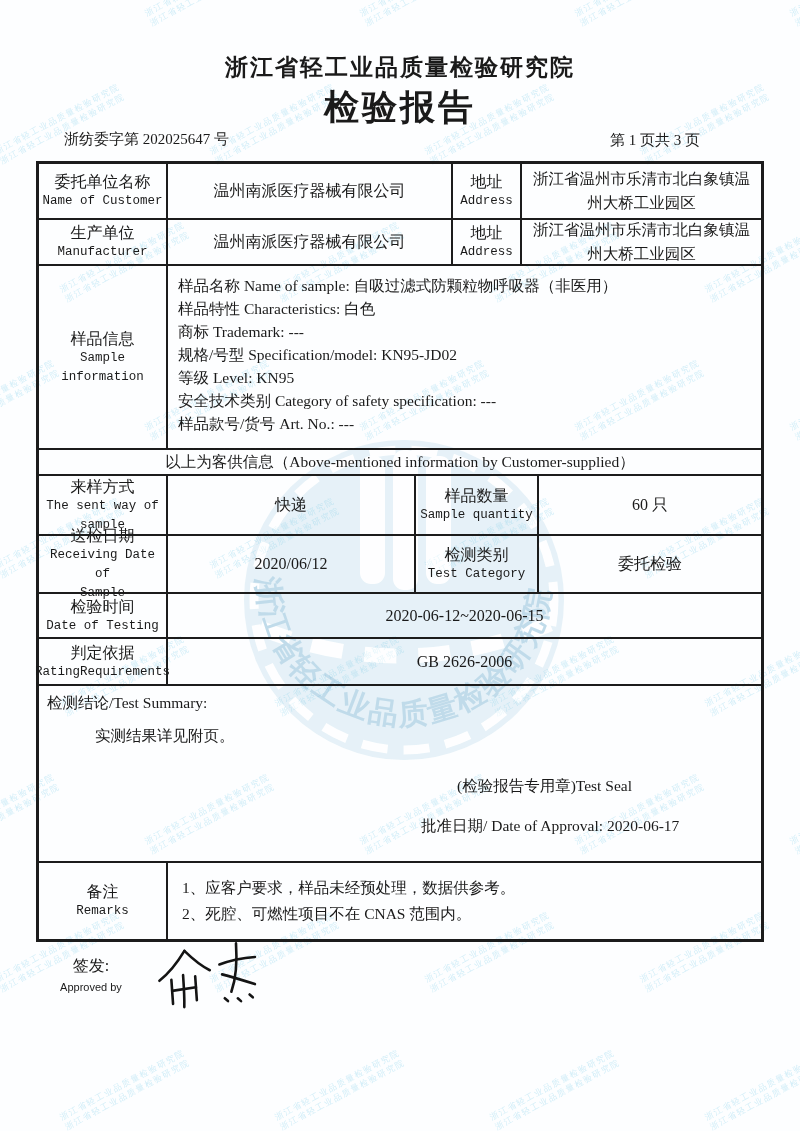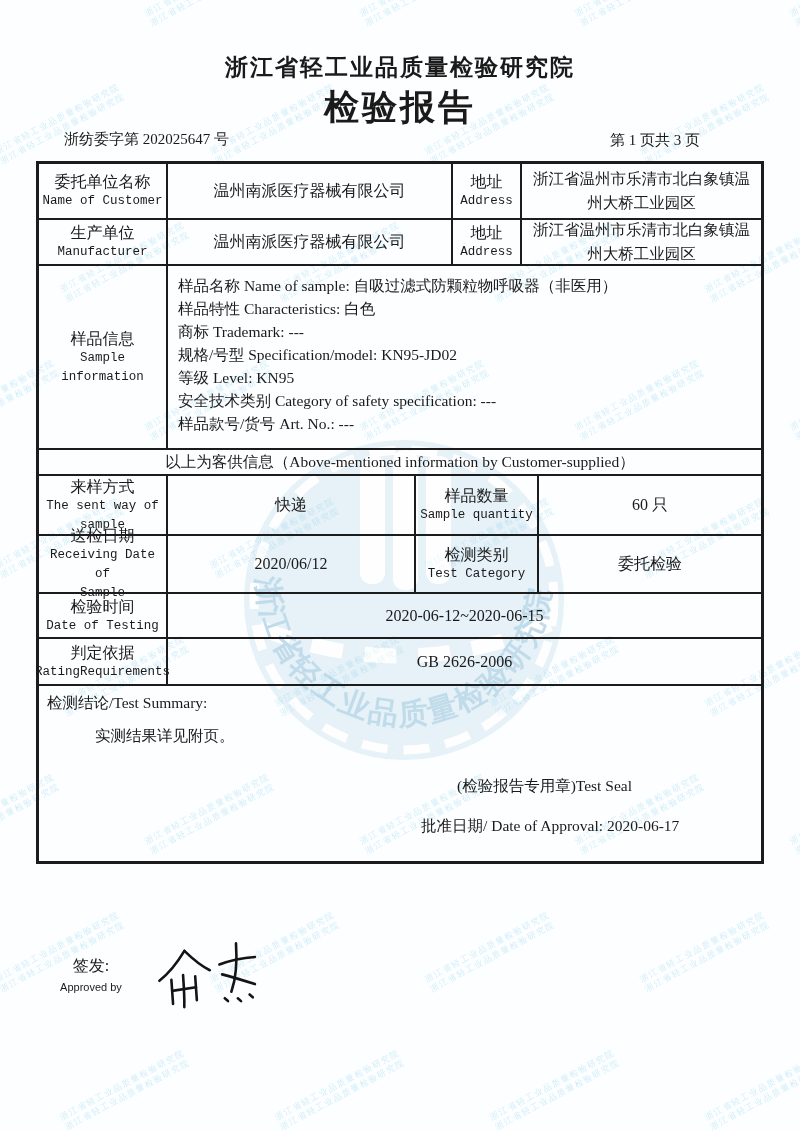--- a/index.html
+++ b/index.html
@@ -256,20 +256,30 @@
 
     <div class="trow r9">
       <div class="tcell grow summary-cell">
         <div class="summary-title">检测结论/Test Summary:</div>
         <div class="summary-body">实测结果详见附页。</div>
         <div class="summary-seal-note">(检验报告专用章)Test Seal</div>
         <div class="summary-approval">批准日期/ Date of Approval: 2020-06-17</div>
       </div>
     </div>
 
+    <div class="trow r10">
+      <div class="tcell w-label">
+        <div class="zh">备注</div>
+        <div class="en">Remarks</div>
+      </div>
+      <div class="tcell grow remarks-cell">
+          <div>1、应客户要求，样品未经预处理，数据供参考。</div>
+          <div>2、死腔、可燃性项目不在 CNAS 范围内。</div>
+        </div>
+    </div>
 
   </div>
 
   <div class="sign-block">
     <div class="sign-zh">签发:</div>
     <div class="sign-en">Approved by</div>
   </div>
 
   <svg class="signature" width="130" height="80" viewBox="0 0 130 80">
     <g fill="none" stroke="#141414" stroke-width="2.6" stroke-linecap="round" transform="rotate(-4 65 40)">

